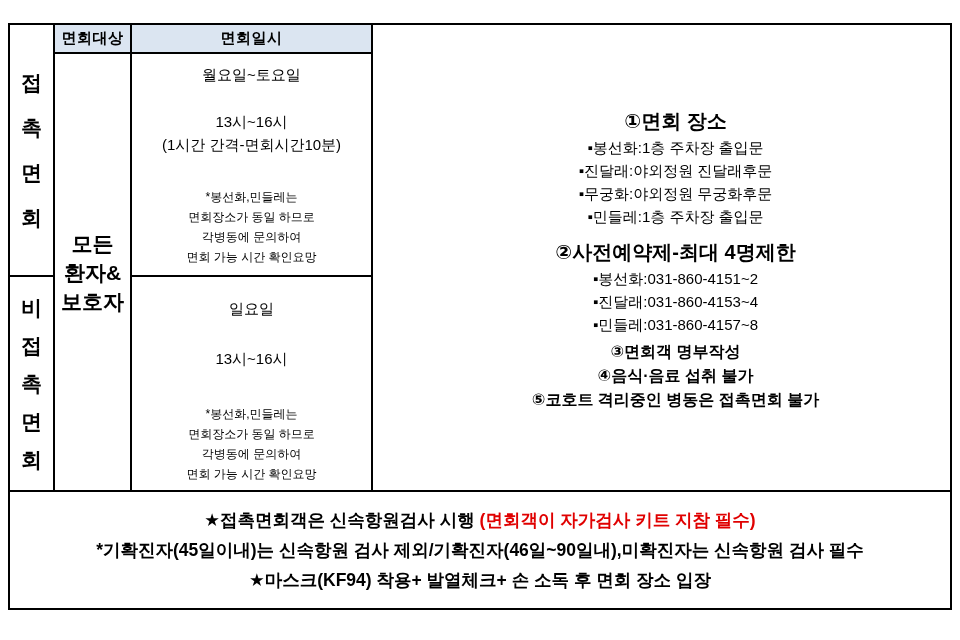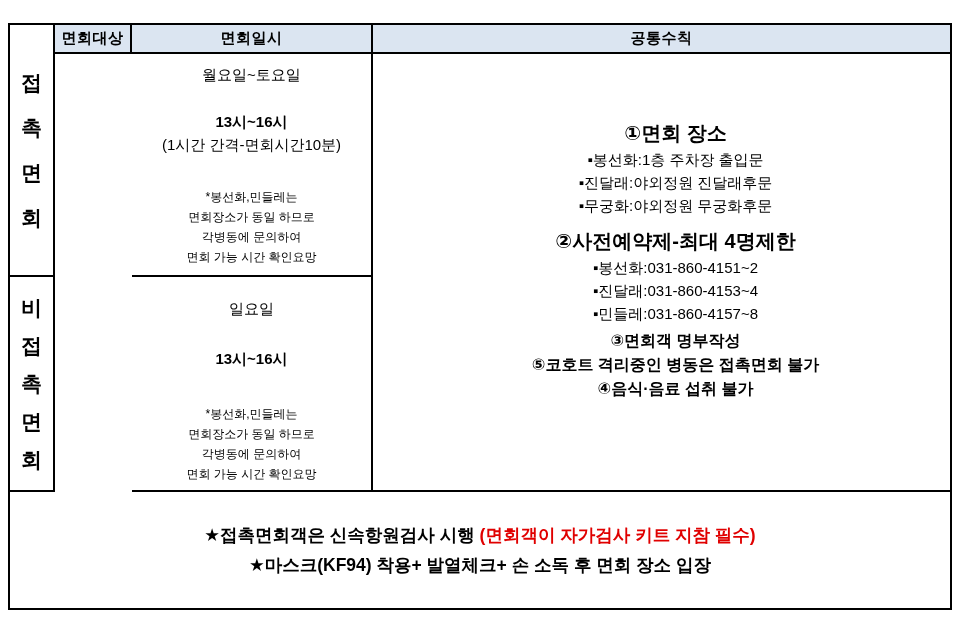--- a/index.html
+++ b/index.html
@@ -47,21 +47,21 @@
 
   .vlabel{justify-content:center;font-weight:bold;font-size:21px;line-height:1;}
   .vlabel-4{gap:24px;}
   .vlabel-5{gap:17px;}
 
   .target{justify-content:center;font-weight:bold;font-size:21px;line-height:29px;}
 
   .sched{font-size:15px;line-height:19px;text-align:center;}
   .sched .days{margin-top:11px;}
   .sched.sun .days{margin-top:22px;}
-  .sched .time{margin-top:28px;font-weight:bold;}
+  .sched .time{margin-top:28px;}
   .sched.sun .time{margin-top:31px;}
   .sched .interval{margin-top:4px;}
   .sched .note{margin-top:33px;font-size:12px;line-height:20px;}
   .sched.sun .note{margin-top:36px;}
 
   .rules{justify-content:center;text-align:center;padding-bottom:26px;padding-left:28px;}
   .rules .sec-h{font-weight:bold;font-size:20px;line-height:30px;}
   .rules .sec-items{font-size:15px;line-height:23px;}
   .rules .sec2{margin-top:9px;}
   .rules .extra{margin-top:4px;font-weight:bold;font-size:16px;line-height:24px;}
@@ -85,20 +85,25 @@
       <span>비</span>
       <span>접</span>
       <span>촉</span>
       <span>면</span>
       <span>회</span>
     </div>
 
     <div class="cell hdr pos-c">
       <span>면회대상</span>
     </div>
+    <div class="cell target pos-d">
+      <span>모든</span>
+      <span>환자&amp;</span>
+      <span>보호자</span>
+    </div>
 
     <div class="cell hdr pos-e">
       <span>면회일시</span>
     </div>
     <div class="cell sched pos-f">
       <div class="days">월요일~토요일</div>
       <div class="time">13시~16시</div>
       <div class="interval">(1시간 간격-면회시간10분)</div>
       <div class="note">
         <div>*봉선화,민들레는</div>
@@ -111,42 +116,41 @@
       <div class="days">일요일</div>
       <div class="time">13시~16시</div>
       <div class="note">
         <div>*봉선화,민들레는</div>
         <div>면회장소가 동일 하므로</div>
         <div>각병동에 문의하여</div>
         <div>면회 가능 시간 확인요망</div>
       </div>
     </div>
 
-    <div class="cell hdr no-r pos-h">
-      <span>공통수칙</span>
-    </div>
     <div class="cell rules no-r pos-i">
       <div class="sec-h">①면회 장소</div>
       <div class="sec-items">
         <div>▪봉선화:1층 주차장 출입문</div>
         <div>▪진달래:야외정원 진달래후문</div>
         <div>▪무궁화:야외정원 무궁화후문</div>
+        <div>▪민들레:1층 주차장 출입문</div>
       </div>
       <div class="sec-h sec2">②사전예약제-최대 4명제한</div>
       <div class="sec-items">
         <div>▪봉선화:031-860-4151~2</div>
         <div>▪진달래:031-860-4153~4</div>
         <div>▪민들레:031-860-4157~8</div>
       </div>
       <div class="extra">
         <div>③면회객 명부작성</div>
+        <div>④음식·음료 섭취 불가</div>
         <div>⑤코호트 격리중인 병동은 접촉면회 불가</div>
-        <div>④음식·음료 섭취 불가</div>
       </div>
     </div>
 
     <div class="cell warnings no-r no-b pos-j">
       <div><span>★접촉면회객은 신속항원검사 시행 </span><span class="red">(면회객이 자가검사 키트 지참 필수)</span></div>
+      <div>*기확진자(45일이내)는 신속항원 검사 제외/기확진자(46일~90일내),미확진자는 신속항원 검사 필수</div>
       <div>★마스크(KF94) 착용+ 발열체크+ 손 소독 후 면회 장소 입장</div>
     </div>
 
   </div>
 </div>
 
 </body></html>

